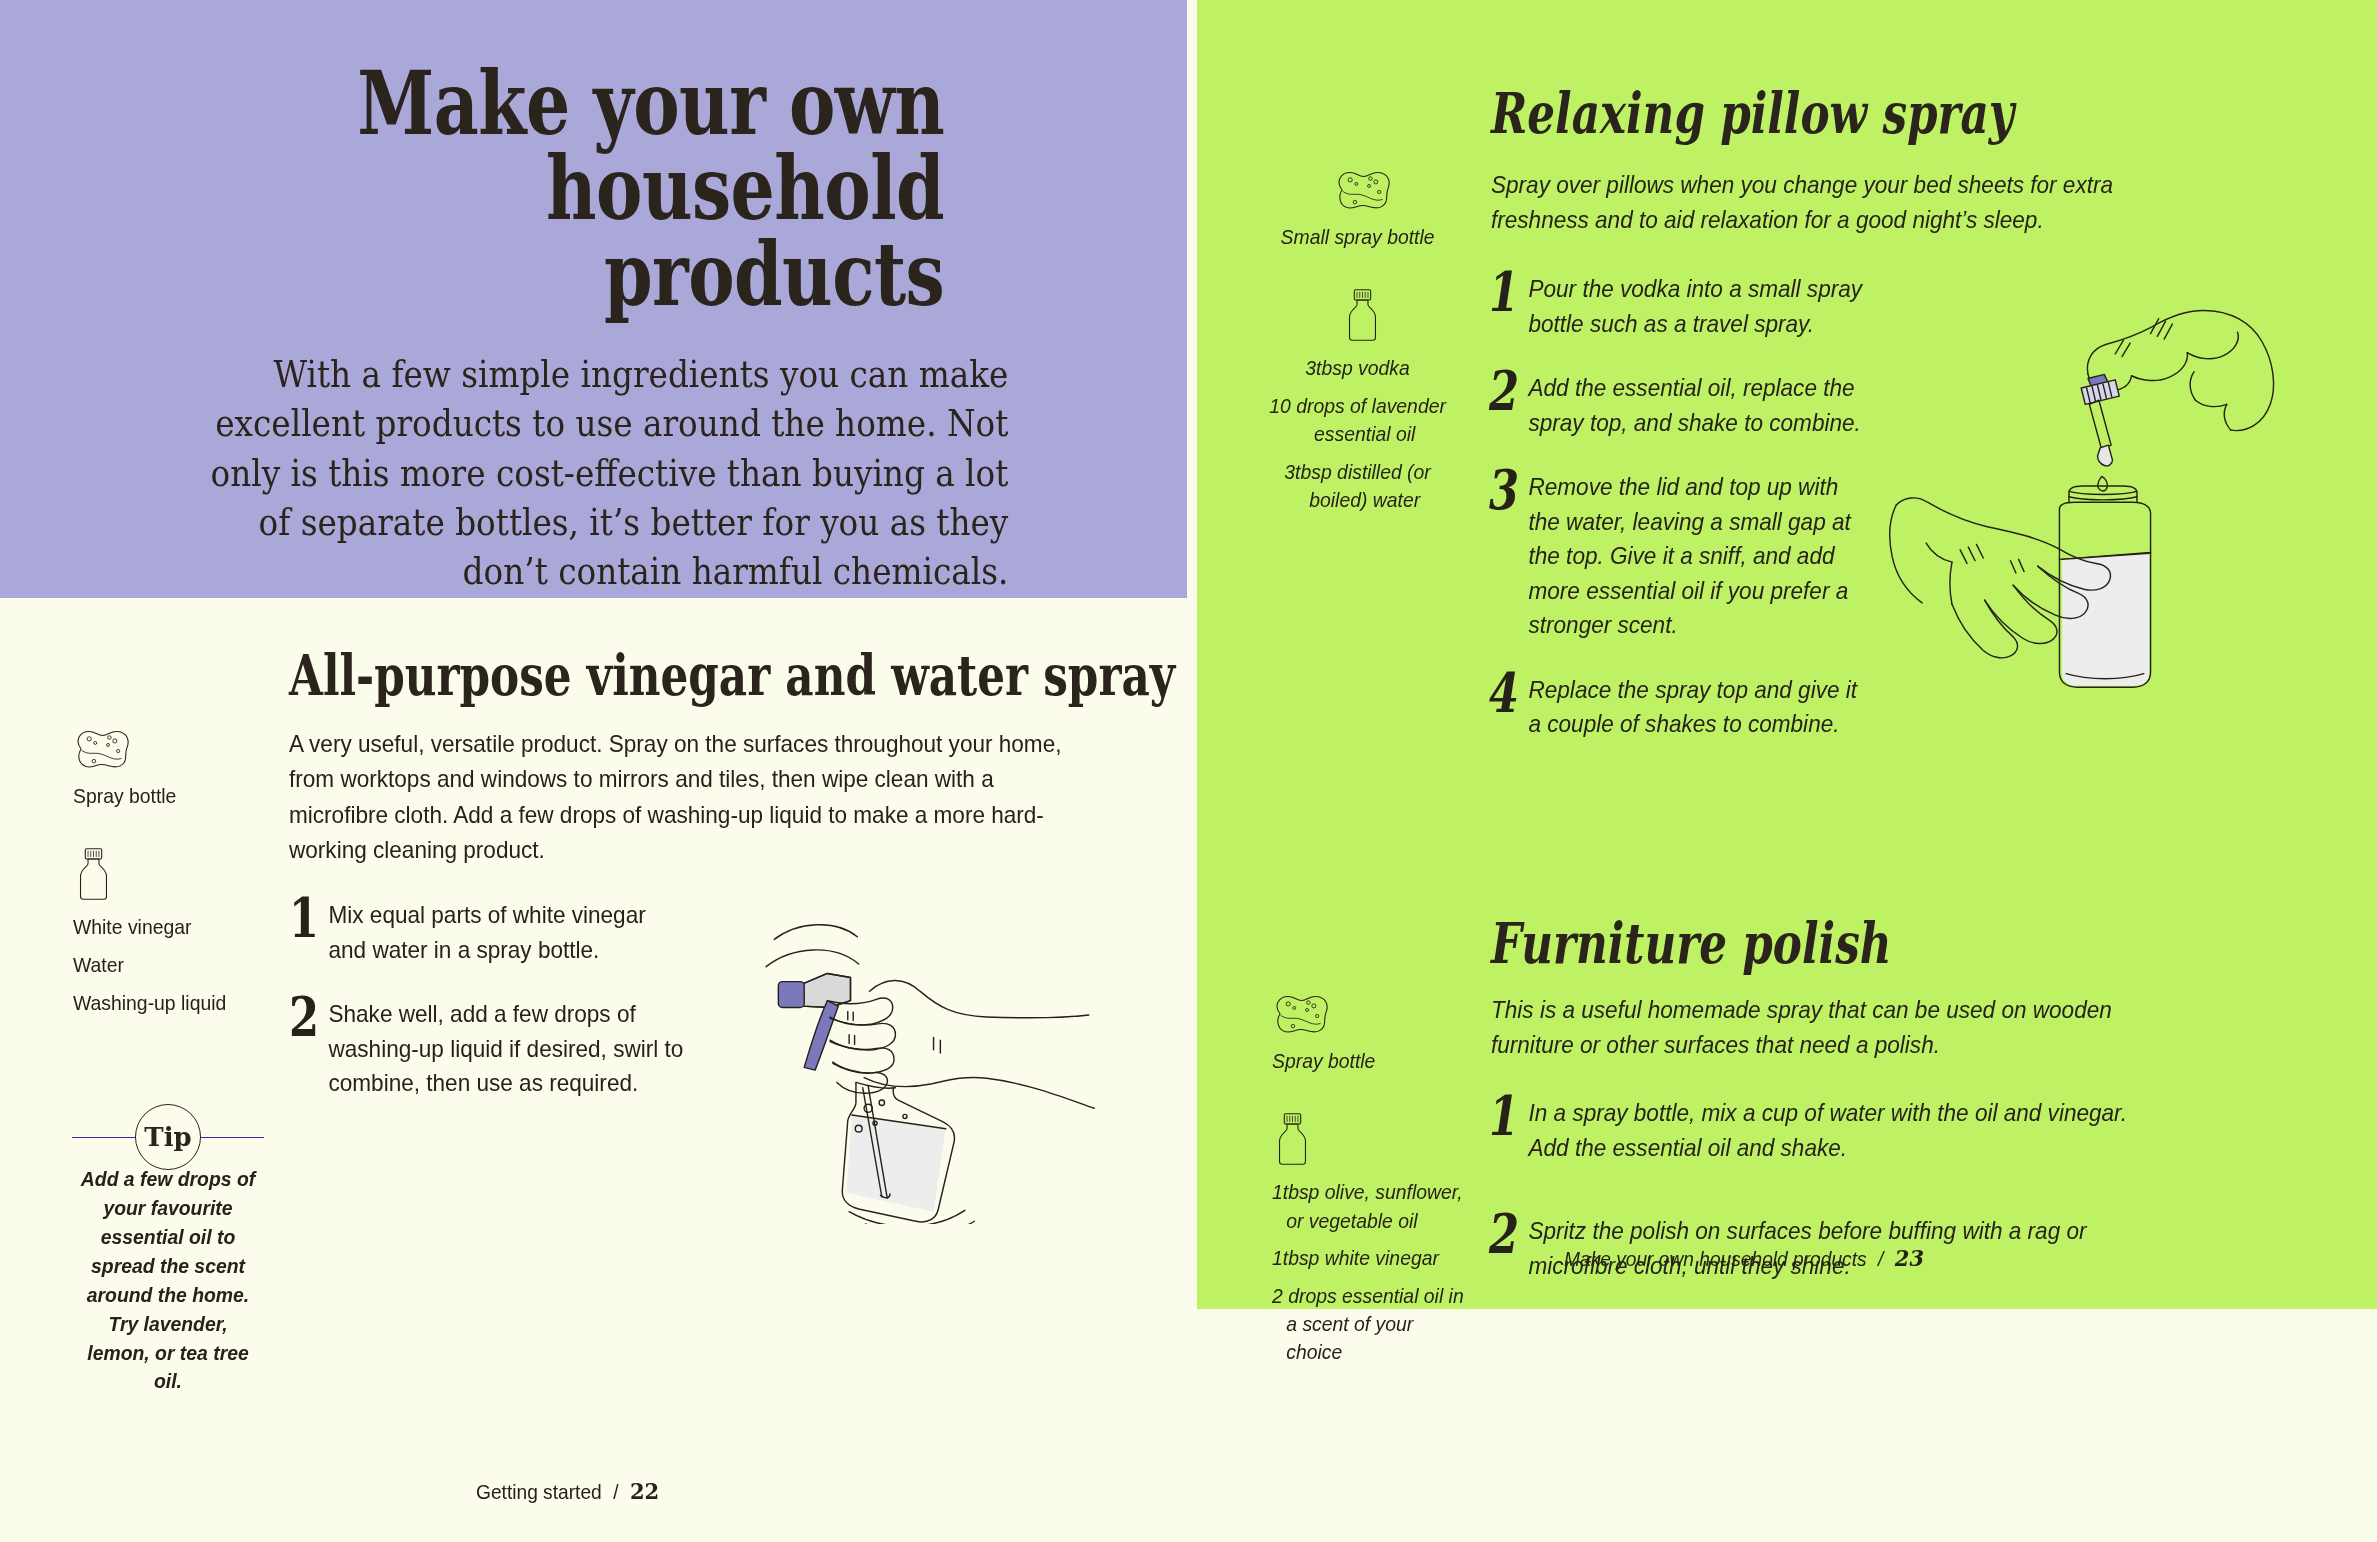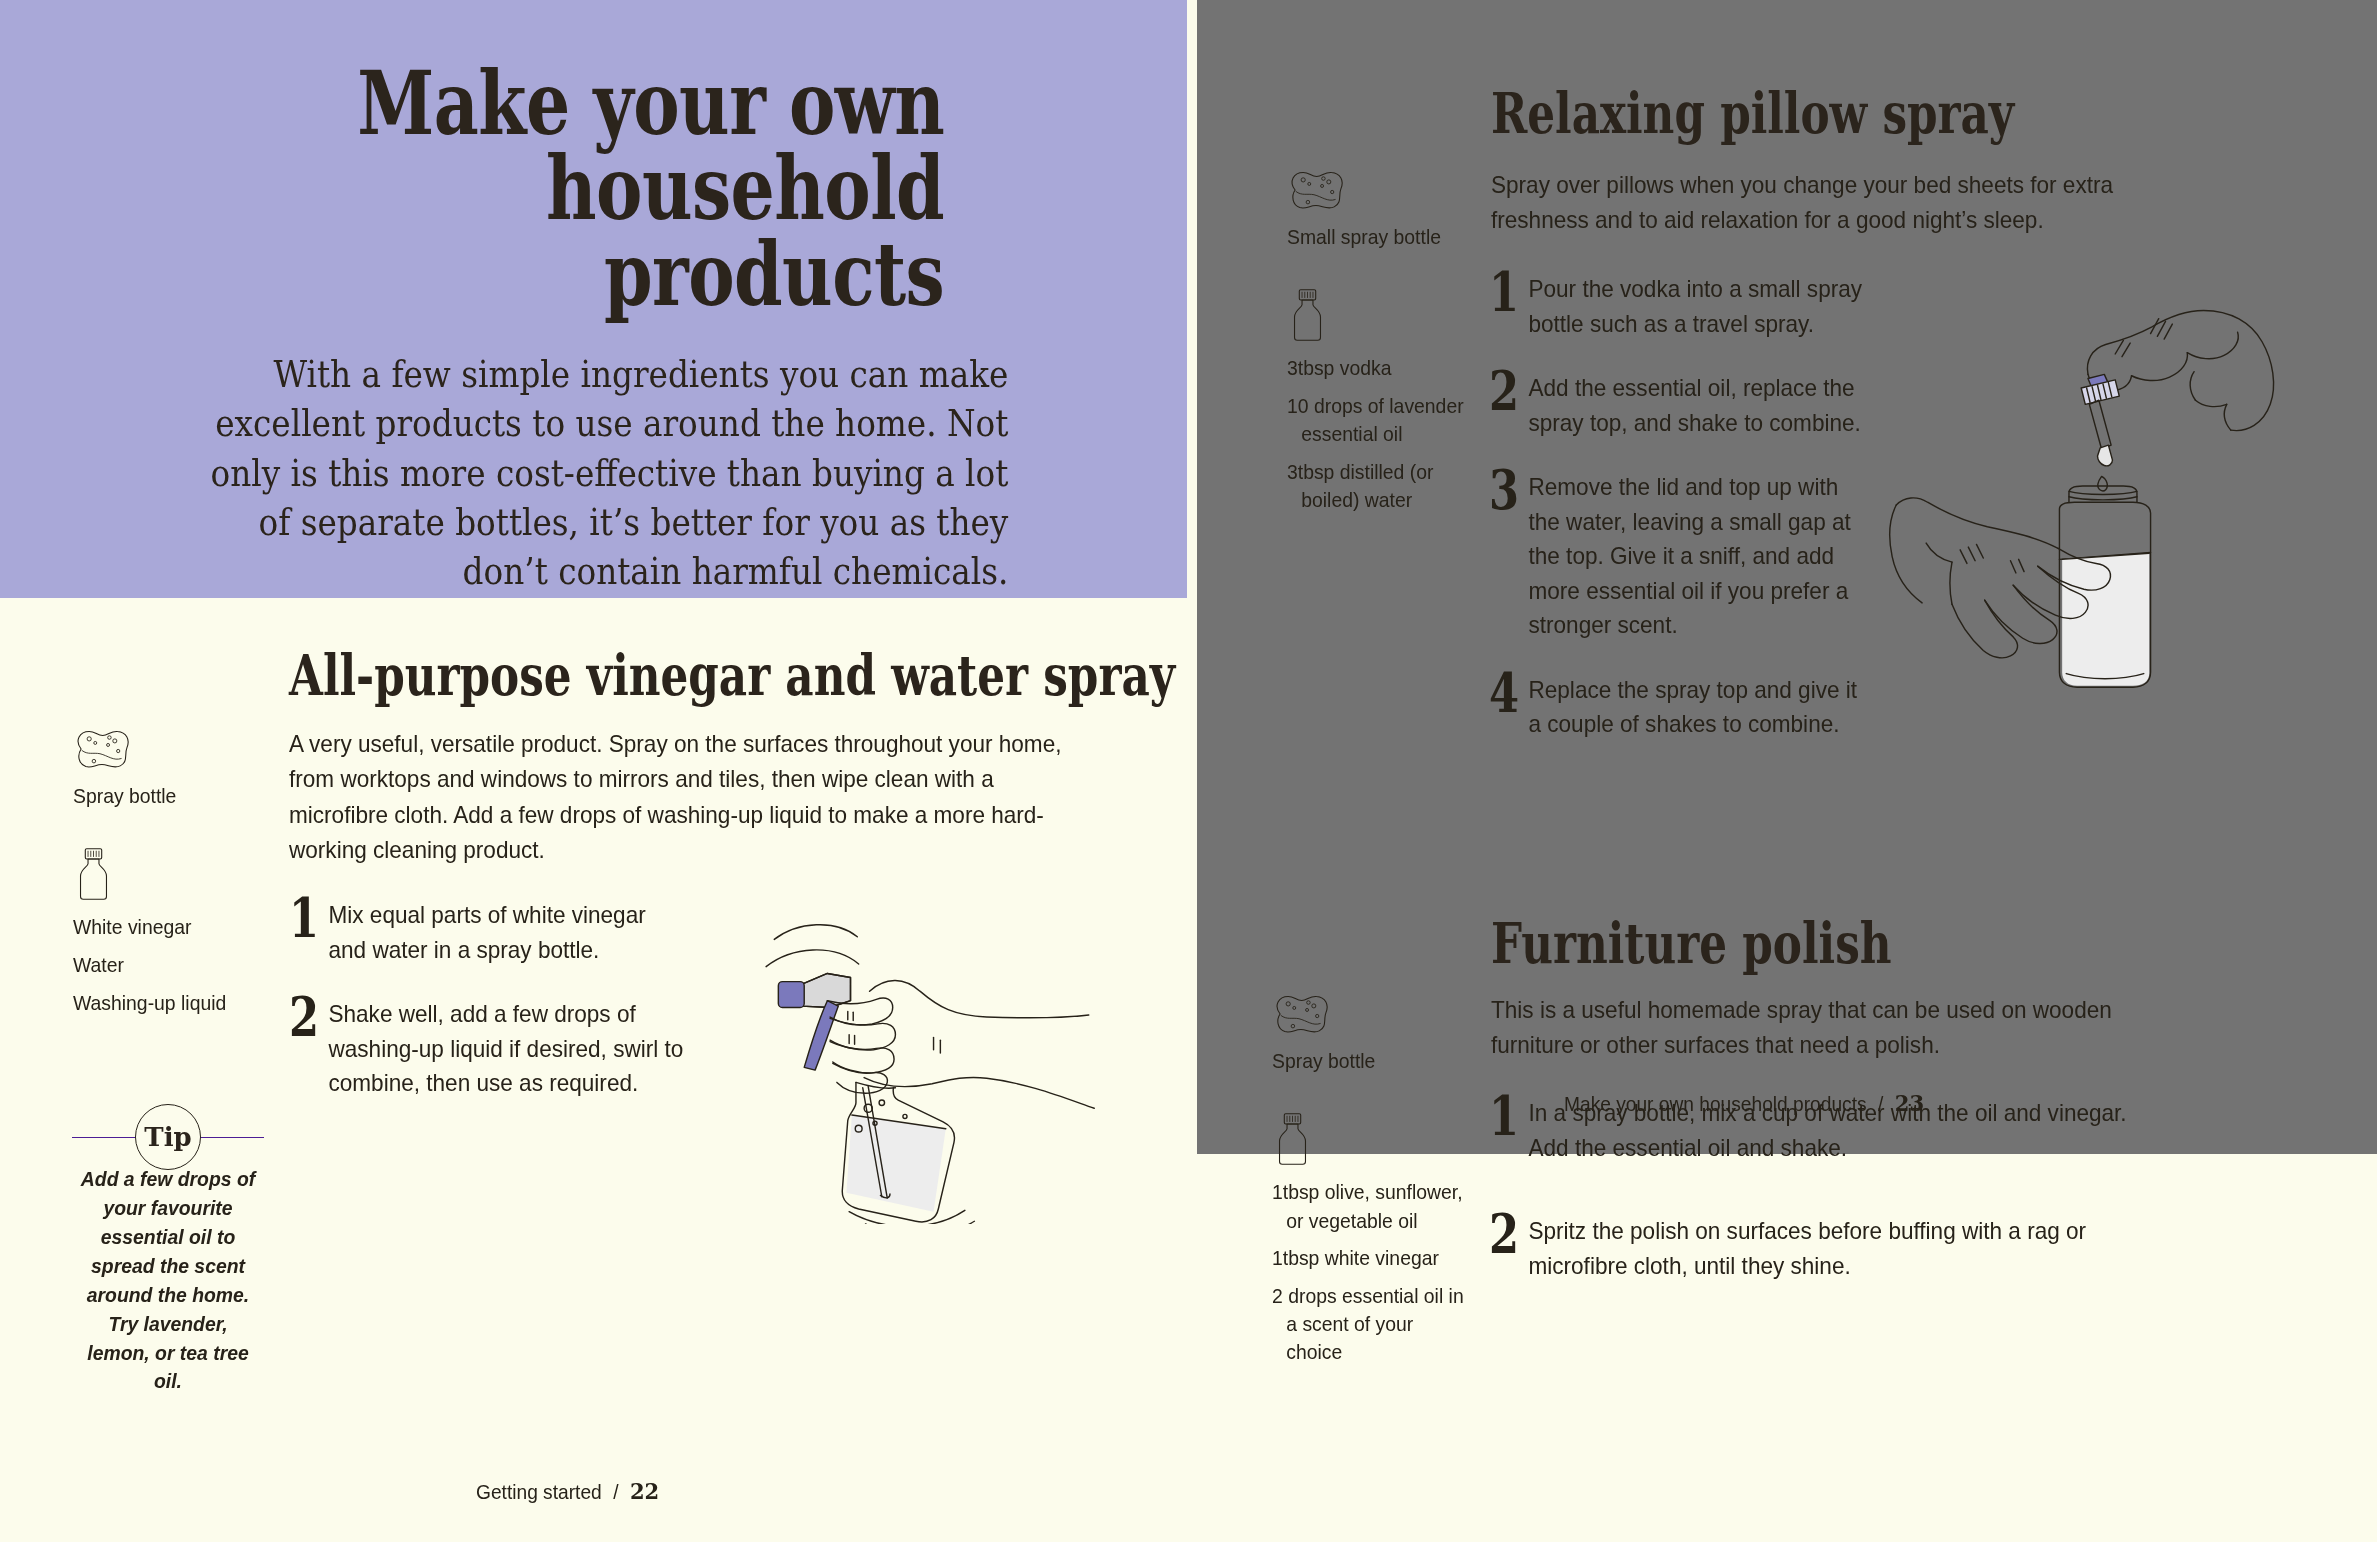--- a/index.html
+++ b/index.html
@@ -7,21 +7,21 @@
     width:2377px;height:1542px;
     background:#FCFCEC;
     font-family:"Liberation Sans", sans-serif;
     color:#272219;
     overflow:hidden;
   }
   .spread{position:relative;width:2377px;height:1542px;}
 
   
   .page-left{position:absolute;left:0;top:0;width:1197px;height:1542px;background:#FCFCEC;}
-  .page-right{position:absolute;left:1197px;top:0;width:1181px;height:1154px;background:#737373;}
+  .page-right{position:absolute;left:1197px;top:0;width:1181px;height:1309px;background:#bef264;font-style:italic;}
 
   
   .hero{
     position:absolute;left:0;top:0;width:1187px;height:598px;
     background:#A9A8D8;
   }
   .hero-inner{position:absolute;left:136px;top:61px;width:898px;text-align:right;}
   .hero-title{
     font-family:"DejaVu Serif", serif;
     font-weight:700;
@@ -274,21 +274,21 @@
       <span class="pg">22</span>
     </div>
   </div>
 
   <div class="page-right">
 
     <h2 class="sec-head h-md" style="position:absolute;left:294px;top:85px;">Relaxing pillow spray</h2>
 
     <p class="body-copy" style="position:absolute;left:294px;top:167px;width:687px;margin:0;">Spray over pillows when you change your bed sheets for extra freshness and to aid relaxation for a good night’s sleep.</p>
 
-    <div class="rail" style="left:90px;top:169px;width:197px;">
+    <div class="rail" style="left:67px;top:169px;width:197px;text-align:center;">
       <span class="icon">
         <svg width="58" height="42" viewBox="0 0 86 62">
           <path d="M12 31 C2 18 10 5 24 5 C33 5 36 11 44 11 C52 11 56 4 66 5 C79 6 85 17 80 29 C76 39 82 50 70 56 C60 61 52 54 43 54 C33 54 28 60 19 57 C8 53 6 40 12 31 Z" fill="none" stroke="#272219" stroke-width="1.6"></path>
           <path d="M13 33 C22 40 30 36 40 38 C52 41 60 49 72 45" fill="none" stroke="#272219" stroke-width="1.3"></path>
           <circle cx="24" cy="16" r="3.1" fill="none" stroke="#272219" stroke-width="1.3"></circle>
           <circle cx="33" cy="22" r="2.2" fill="none" stroke="#272219" stroke-width="1.3"></circle>
           <circle cx="54" cy="14" r="2.6" fill="none" stroke="#272219" stroke-width="1.3"></circle>
           <circle cx="62" cy="19" r="3.0" fill="none" stroke="#272219" stroke-width="1.3"></circle>
           <circle cx="52" cy="25" r="2.2" fill="none" stroke="#272219" stroke-width="1.3"></circle>
           <circle cx="67" cy="34" r="2.4" fill="none" stroke="#272219" stroke-width="1.3"></circle>

